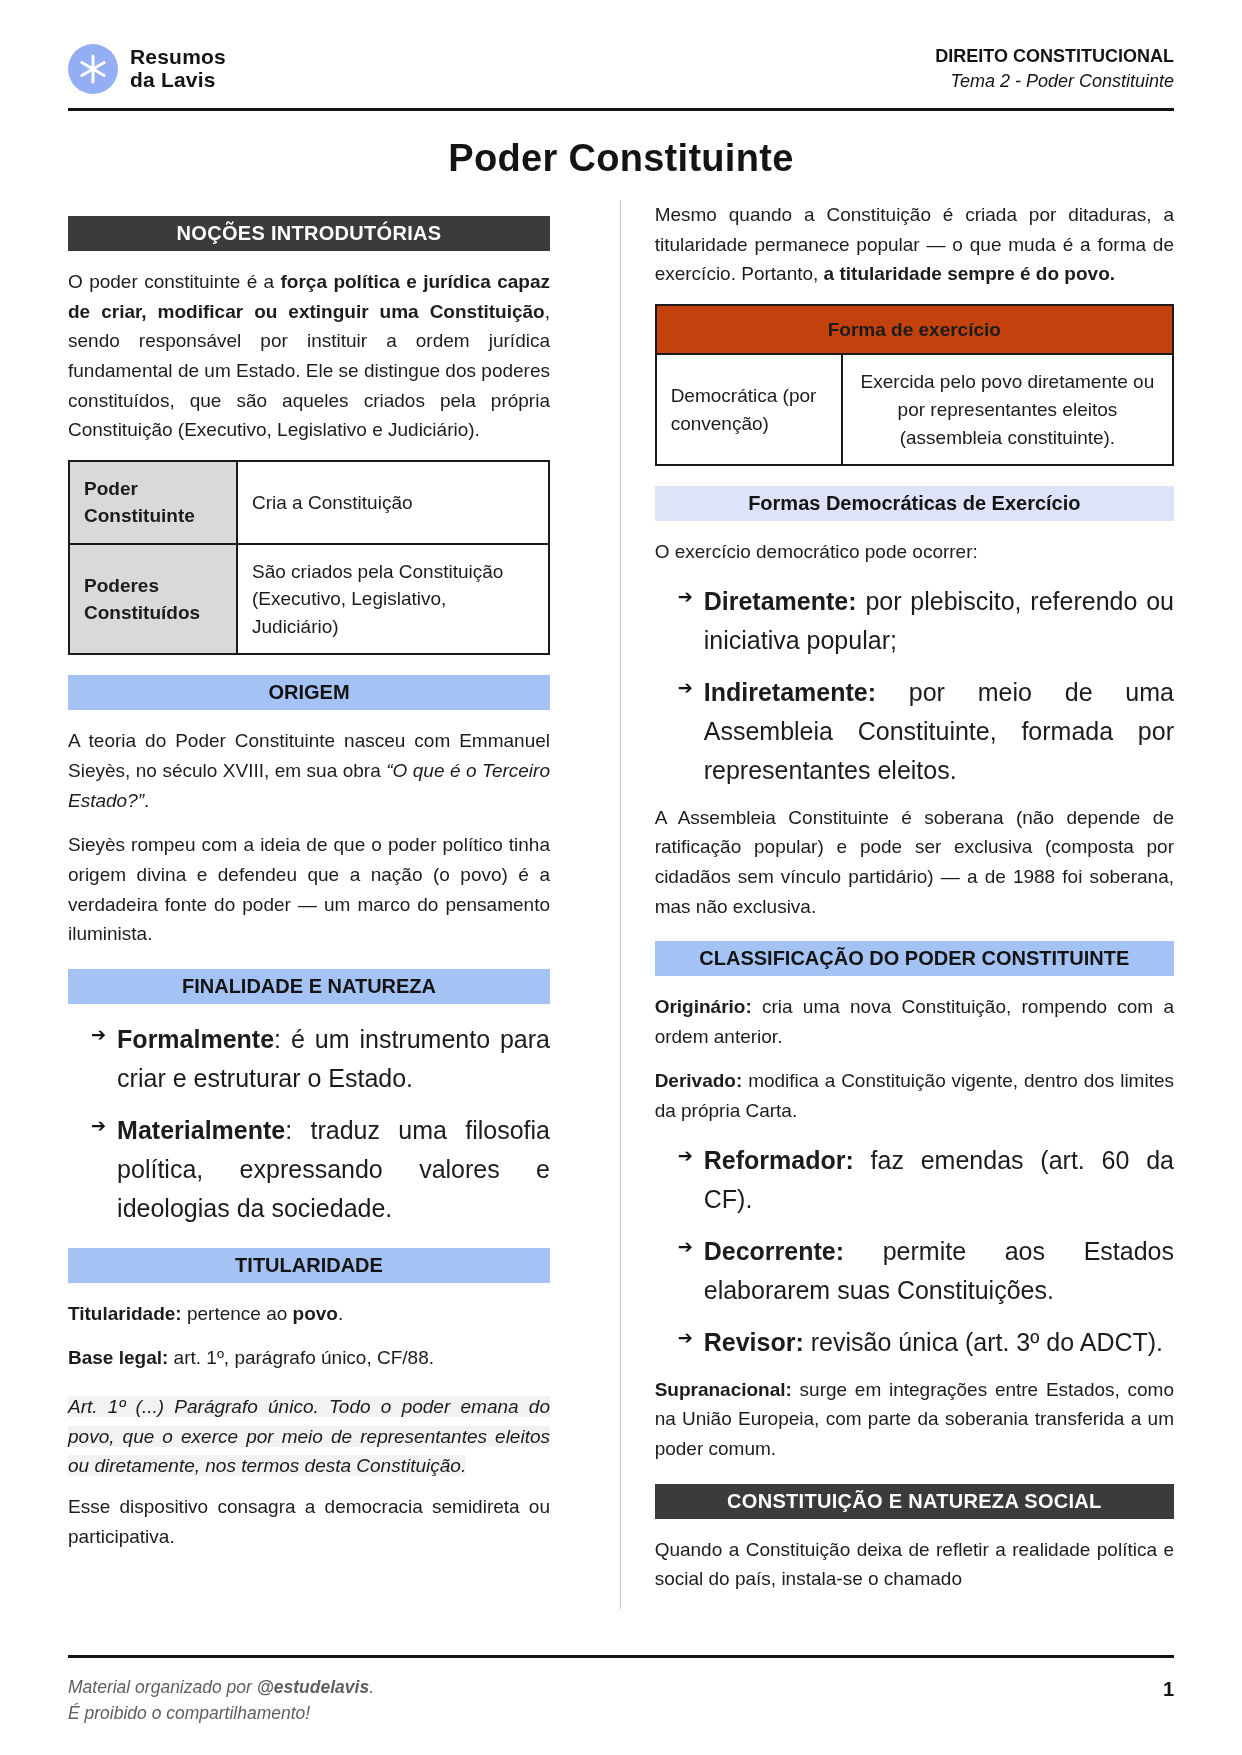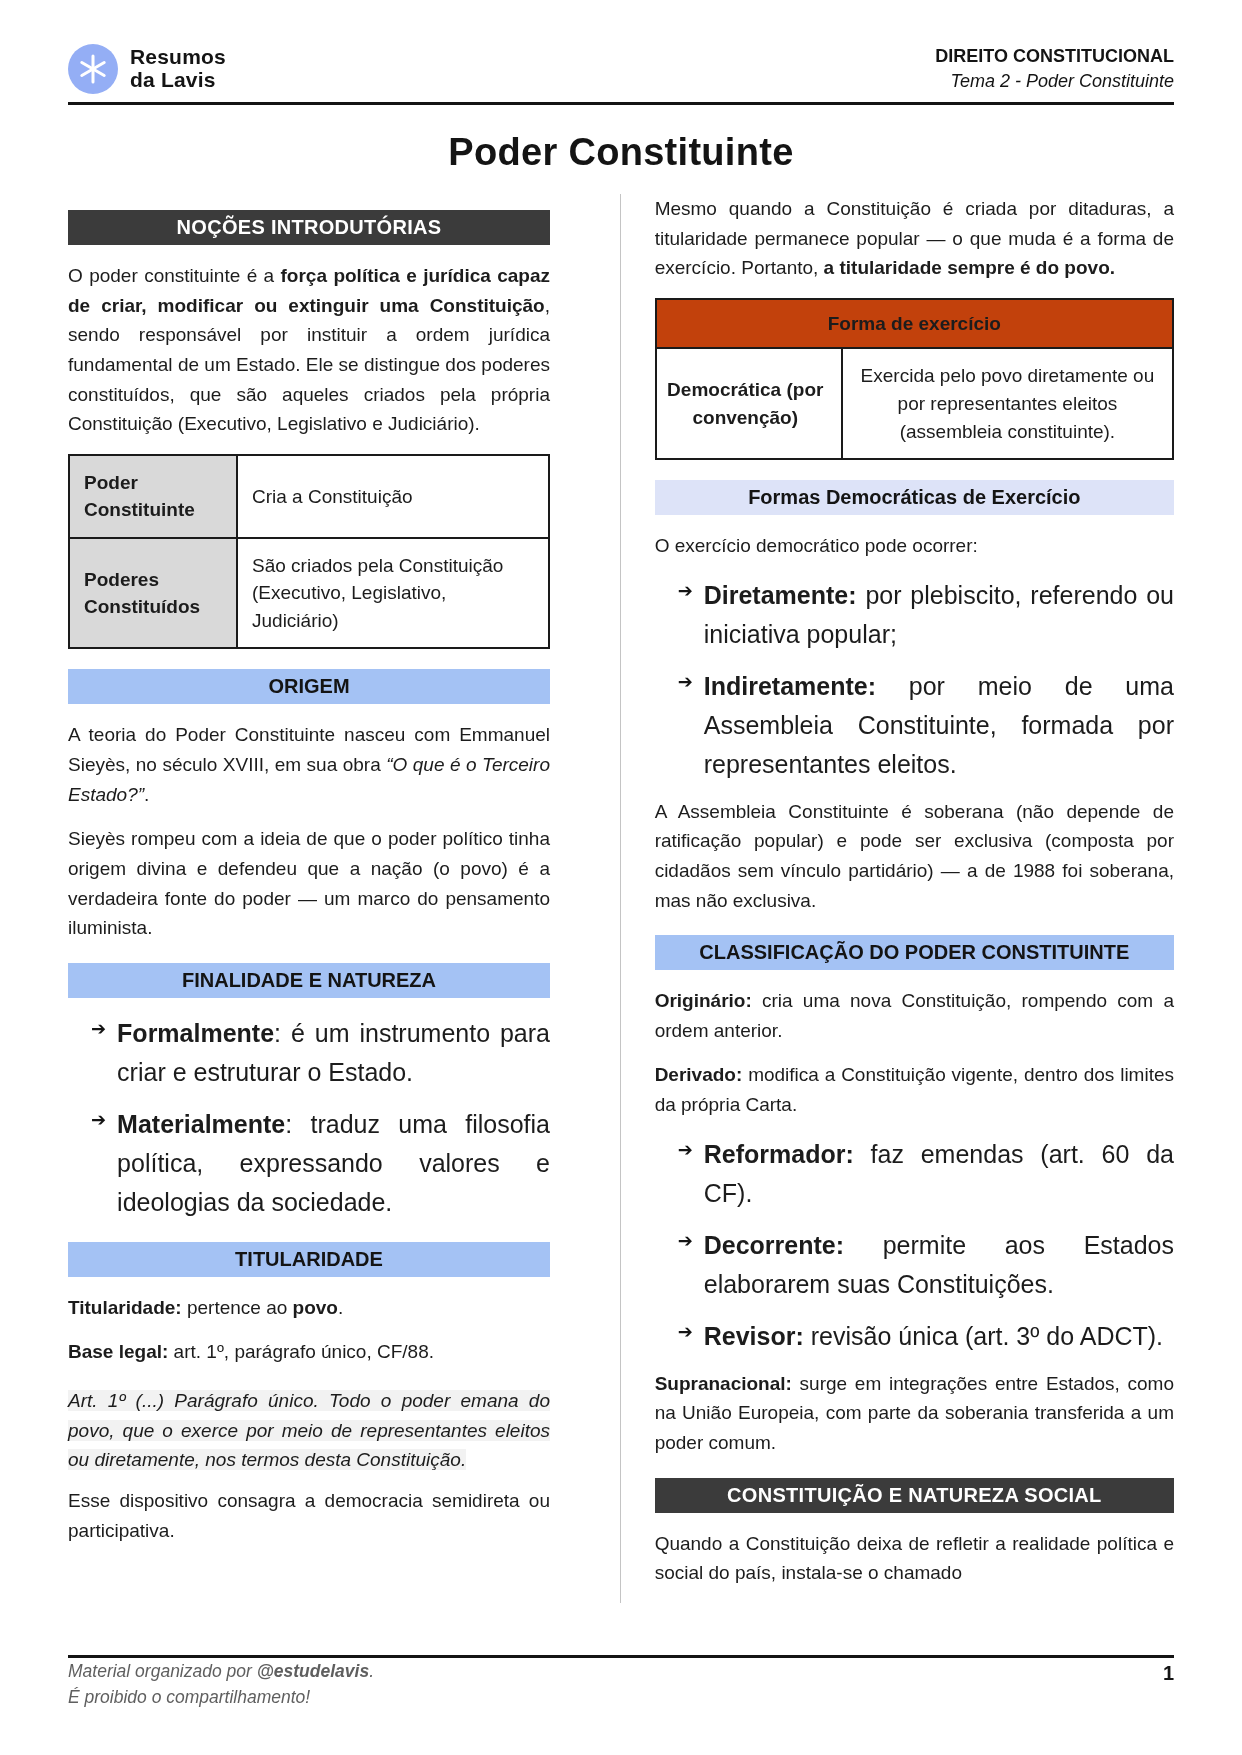--- a/index.html
+++ b/index.html
@@ -15,21 +15,21 @@
     padding: 0 68px;
     overflow: hidden;
   }
 
   
   .header {
     display: flex;
     justify-content: space-between;
     align-items: center;
     padding-top: 44px;
-    padding-bottom: 8px;
+    padding-bottom: 14px;
     border-bottom: 3px solid #141414;
   }
   .brand { display: flex; align-items: center; gap: 12px; }
   .logo-circle {
     width: 50px; height: 50px; border-radius: 50%;
     background: #94aef5;
     display: flex; align-items: center; justify-content: center;
     flex: 0 0 auto;
   }
   .brand-text { display: flex; flex-direction: column; font-weight: 700; font-size: 21px; line-height: 1.08; color: #141414; letter-spacing: 0.2px; }
@@ -79,27 +79,27 @@
   .bullet { display: flex; gap: 11px; padding-left: 23px; margin: 0 0 13px; }
   .arrow { font-family: "DejaVu Sans", sans-serif; flex: 0 0 auto; font-size: 18px; line-height: 1.62; color: #141414; }
   .btext { flex: 1 1 auto; font-size: 25px; line-height: 1.56; text-align: justify; }
 
   
   table { border-collapse: collapse; width: 100%; margin: 6px 0 20px; }
   td, th { border: 2px solid #1a1a1a; font-size: 19px; line-height: 1.45; padding: 13px 14px; }
   .deftable .term { background: #d9d9d9; font-weight: 700; width: 35%; text-align: left; }
   .deftable .def  { text-align: left; }
   .extable th { background: #c2410c; font-weight: 700; text-align: center; padding: 10px; }
-  .extable .term { background: #ffffff; font-weight: 700; text-align: center; width: 36%; padding-left: 7px; }
+  .extable .term { background: #ffffff; font-weight: 400; text-align: left; width: 36%; }
   .extable .def  { text-align: center; }
 
   
   .footer { position: absolute; left: 68px; right: 68px; top: 1655px; }
   .footer-rule { height: 3px; background: #141414; }
-  .footer-row { display: flex; justify-content: space-between; align-items: flex-start; padding-top: 0; }
+  .footer-row { display: flex; justify-content: space-between; align-items: flex-start; padding-top: 16px; }
   .footer-note { font-style: italic; color: #5f5f5f; font-size: 17.5px; line-height: 1.5; }
   .page-number { font-weight: 700; font-size: 20px; color: #141414; padding-top: 4px; }
 </style>
 </head>
 <body>
 
 <div class="page">
 
   <div class="header">
     <div class="brand">

